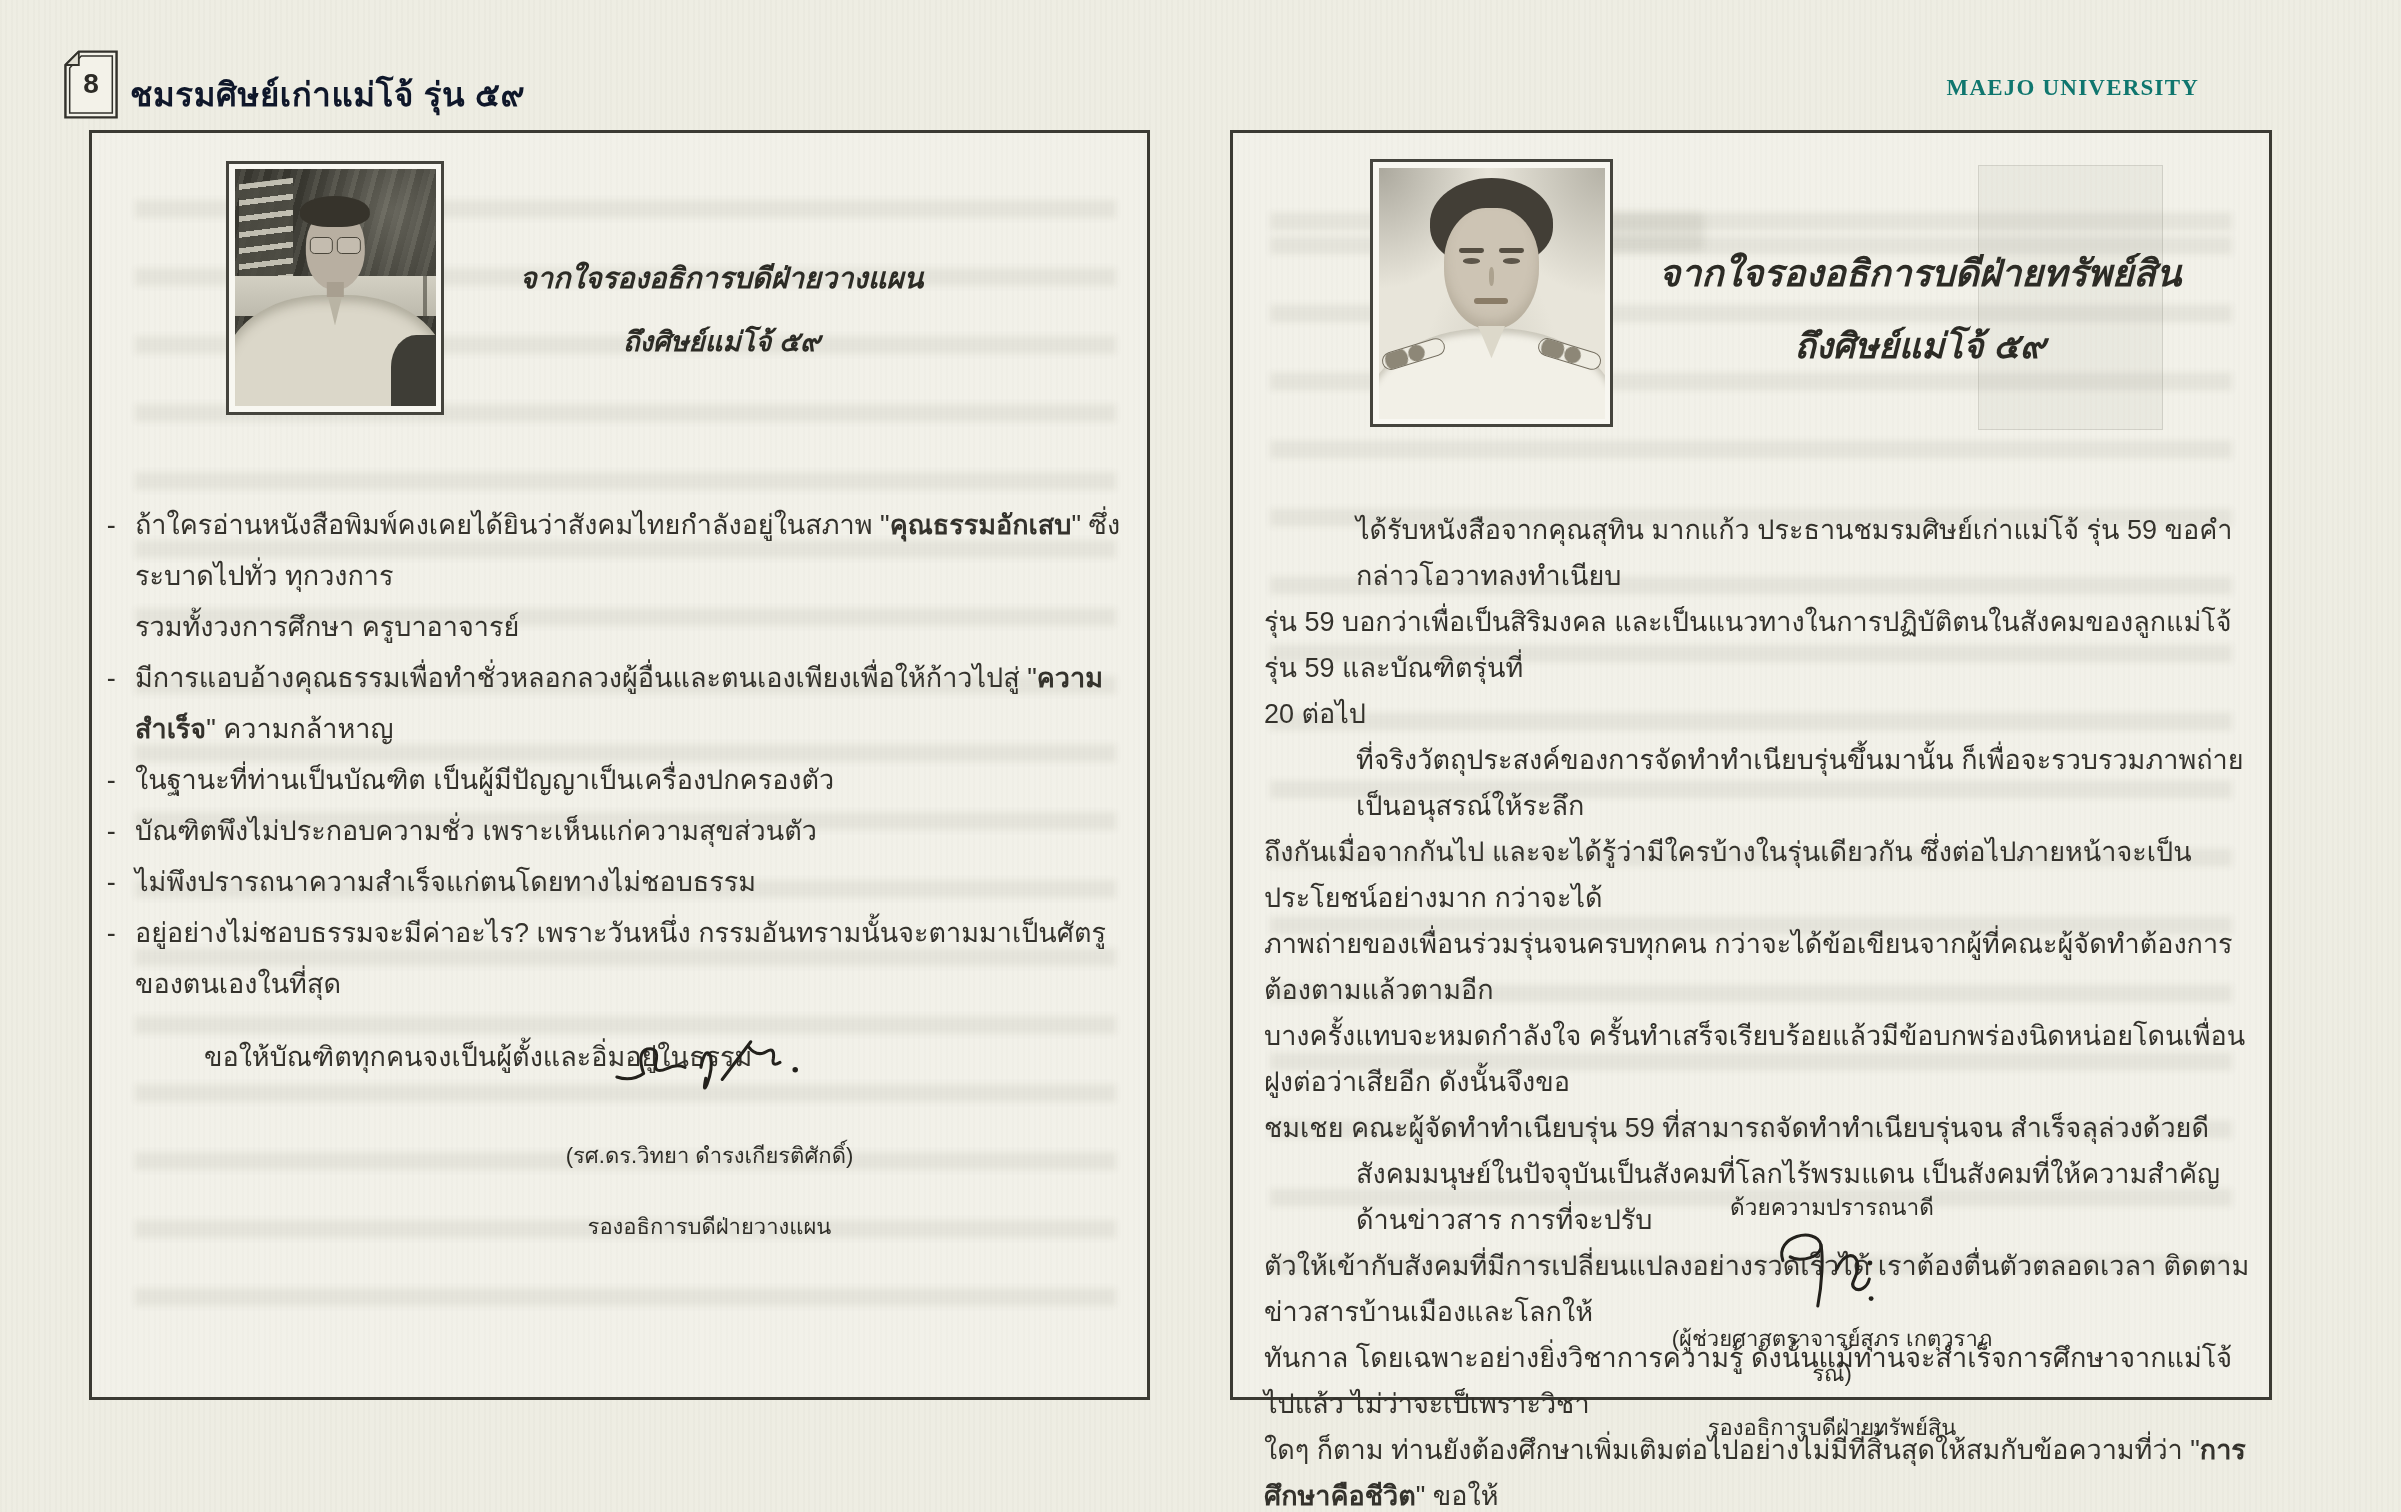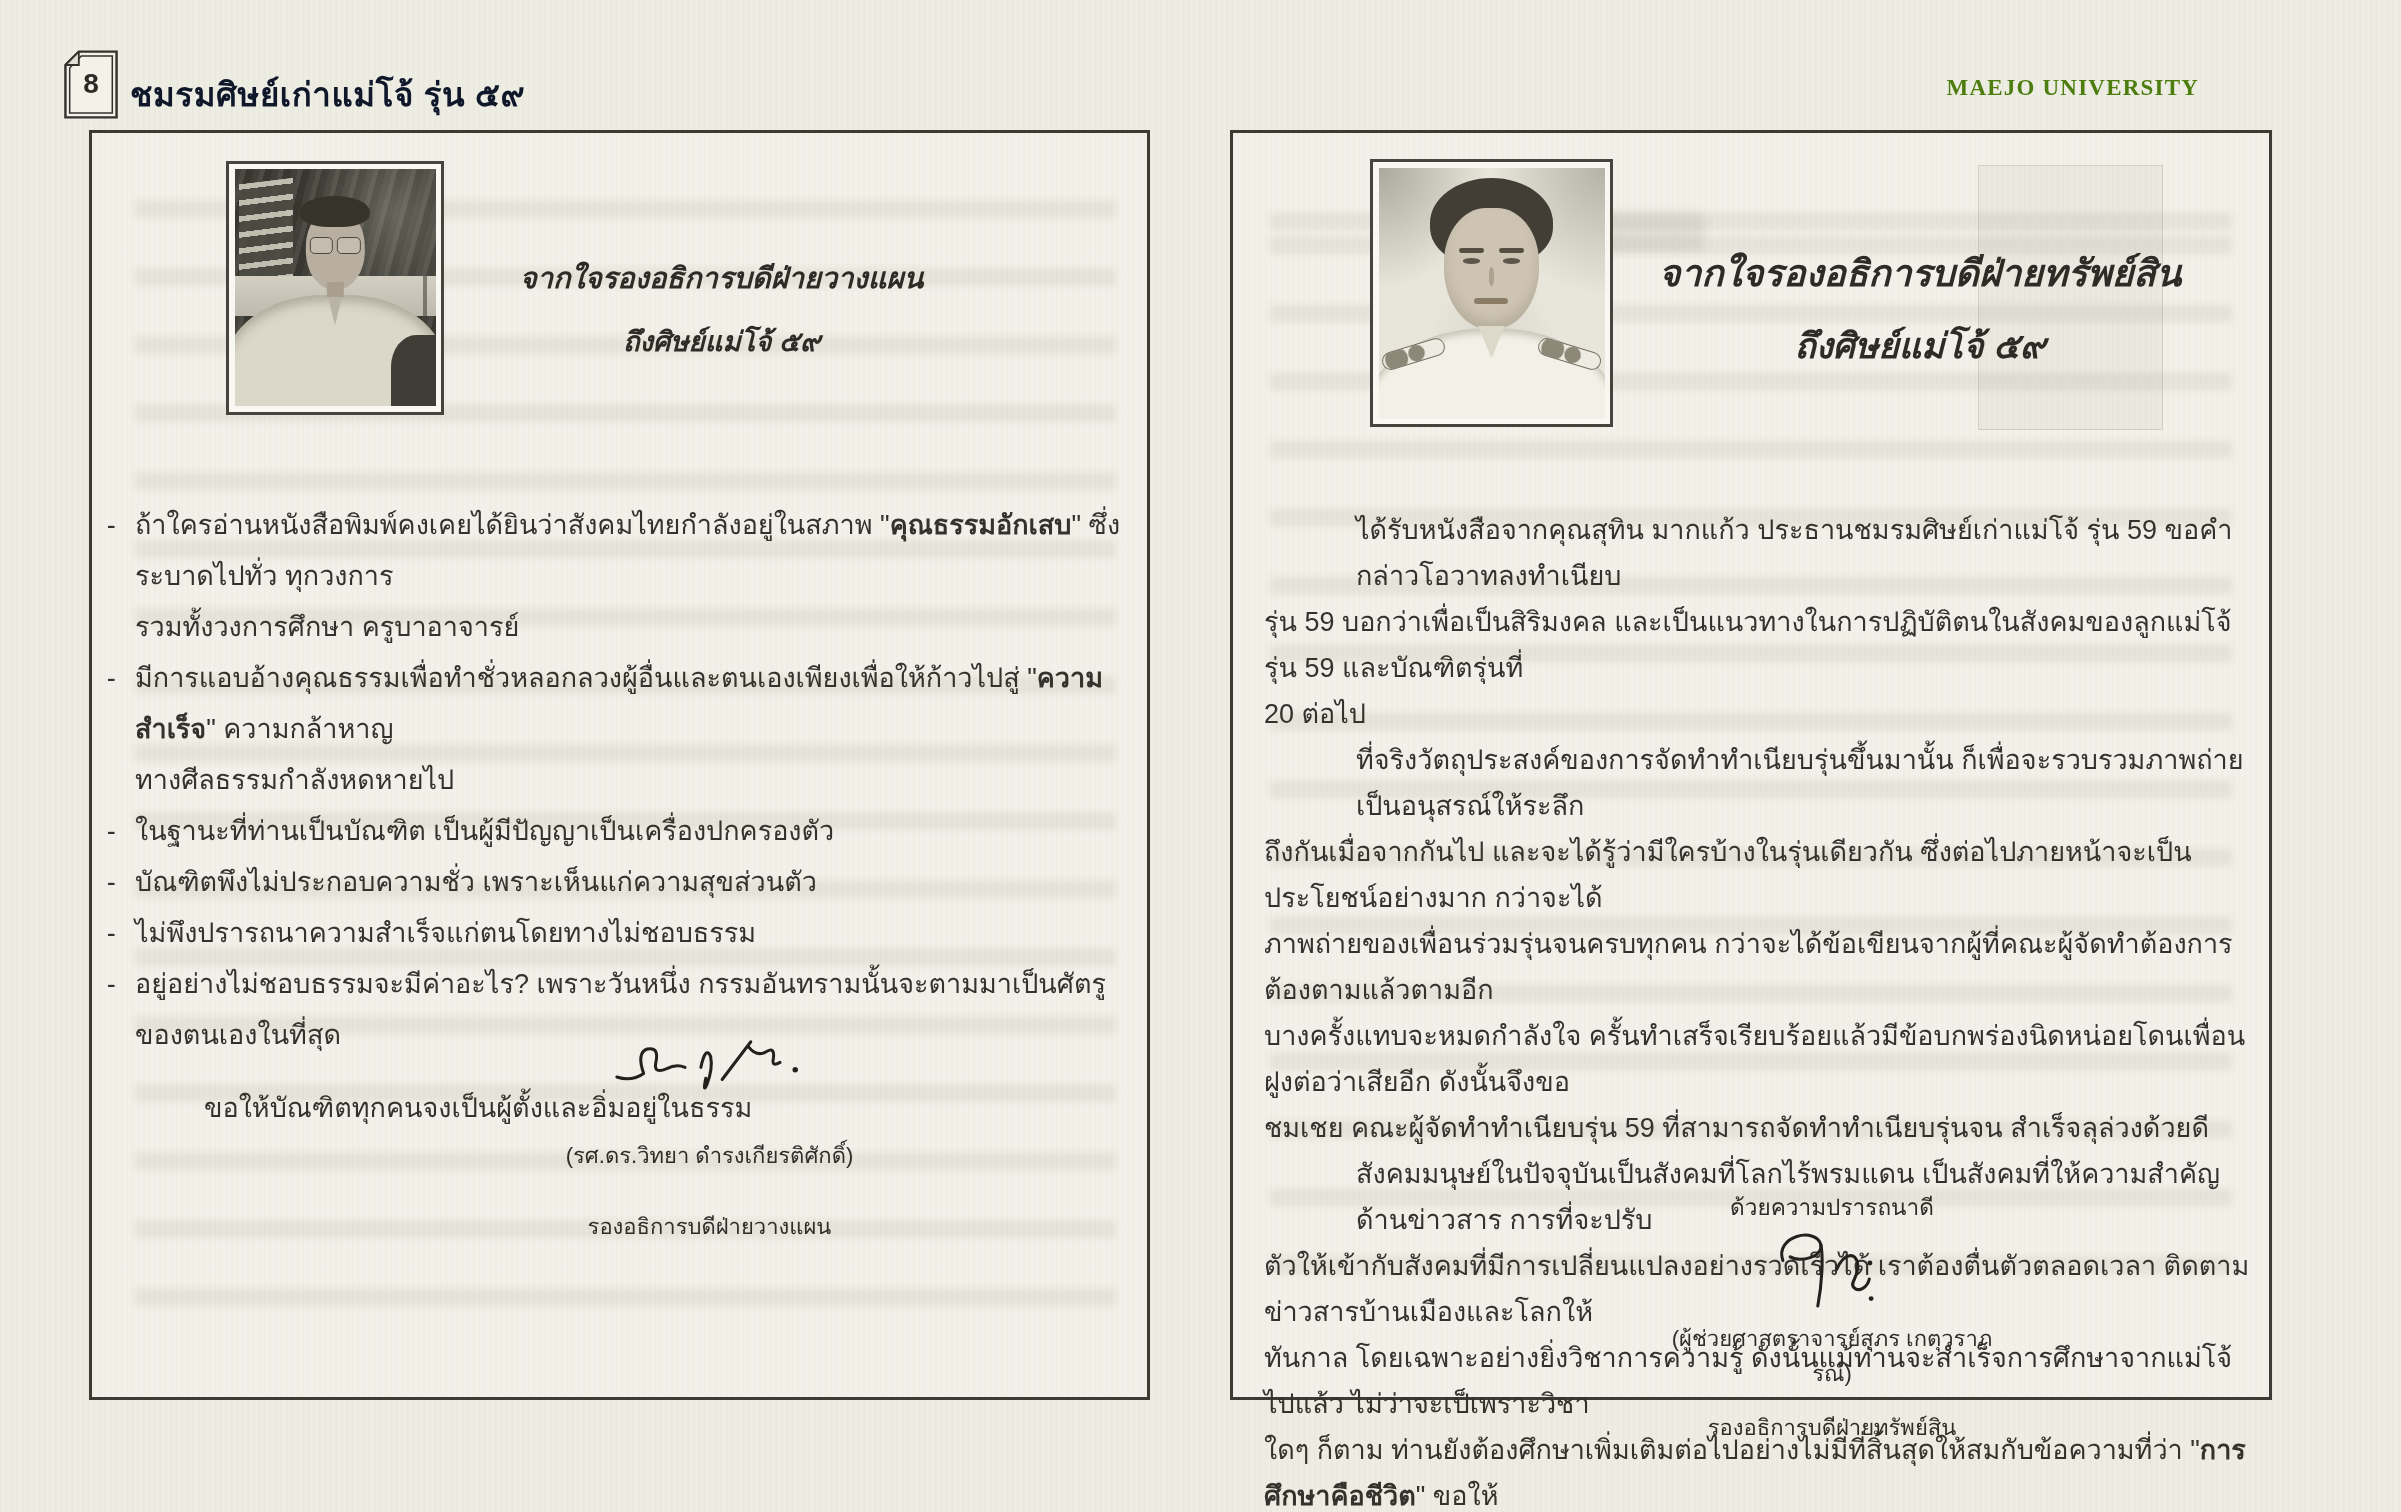--- a/index.html
+++ b/index.html
@@ -12,21 +12,21 @@
     color:#34322c;
   }
   .abs{position:absolute;}
 
   
   .page-icon{left:63px;top:49px;width:56px;height:71px;}
   .page-icon svg{width:100%;height:100%;}
   .page-num{left:63px;top:68px;width:56px;text-align:center;font-size:28px;font-weight:700;color:#2c2b26;}
   .header-title{left:130px;top:68px;font-size:33px;font-weight:700;letter-spacing:0.6px;color:#0f172a;}
   .university{right:202px;top:75px;font-size:23px;font-weight:700;letter-spacing:1.2px;
-    font-family:"Liberation Serif","DejaVu Serif",serif;color:#4d7c0f;}
+    font-family:"Liberation Serif","DejaVu Serif",serif;color:#0f766e;}
 
   
   .panel{border:3.1px solid #3b3a33;box-sizing:border-box;background:rgba(255,255,252,0.25);}
   .panel-left{left:89px;top:130px;width:1061px;height:1270px;}
   .panel-right{left:1230px;top:130px;width:1042px;height:1270px;}
 
   .ghost{pointer-events:none;filter:blur(3.1px);opacity:.8;
     background:repeating-linear-gradient(180deg, rgba(118,115,101,.13) 0 18.3px, transparent 18.3px 68px);}
   .ghost-a{left:43px;top:67px;right:31px;bottom:86px;}
   .ghost-b{left:37px;top:79px;right:37px;bottom:73px;background-position:0 24.4px;}
@@ -162,21 +162,20 @@
 
   <div class="abs ptitle ptitle-left">
     <div class="t1">จากใจรองอธิการบดีฝ่ายวางแผน</div>
     <div class="t2">ถึงศิษย์แม่โจ้ ๕๙</div>
   </div>
 
   <div class="abs textblock" id="left-body">
       <div class="line bullet"><span class="dash">-</span><span>ถ้าใครอ่านหนังสือพิมพ์คงเคยได้ยินว่าสังคมไทยกำลังอยู่ในสภาพ "</span><span class="bold">คุณธรรมอักเสบ</span><span>" ซึ่งระบาดไปทั่ว ทุกวงการ</span></div>
       <div class="line cont"><span>รวมทั้งวงการศึกษา ครูบาอาจารย์</span></div>
       <div class="line bullet"><span class="dash">-</span><span>มีการแอบอ้างคุณธรรมเพื่อทำชั่วหลอกลวงผู้อื่นและตนเองเพียงเพื่อให้ก้าวไปสู่ "</span><span class="bold">ความสำเร็จ</span><span>" ความกล้าหาญ</span></div>
-      <div class="line cont"><span>ทางศีลธรรมกำลังหดหายไป</span></div>
       <div class="line bullet"><span class="dash">-</span><span>ในฐานะที่ท่านเป็นบัณฑิต เป็นผู้มีปัญญาเป็นเครื่องปกครองตัว</span></div>
       <div class="line bullet"><span class="dash">-</span><span>บัณฑิตพึงไม่ประกอบความชั่ว เพราะเห็นแก่ความสุขส่วนตัว</span></div>
       <div class="line bullet"><span class="dash">-</span><span>ไม่พึงปรารถนาความสำเร็จแก่ตนโดยทางไม่ชอบธรรม</span></div>
       <div class="line bullet"><span class="dash">-</span><span>อยู่อย่างไม่ชอบธรรมจะมีค่าอะไร? เพราะวันหนึ่ง กรรมอันทรามนั้นจะตามมาเป็นศัตรูของตนเองในที่สุด</span></div>
       <div class="line close"><span>ขอให้บัณฑิตทุกคนจงเป็นผู้ตั้งและอิ่มอยู่ในธรรม</span></div>
     </div>
 
   <div class="abs signcol signcol-left">
     <svg class="sig-svg" width="202" height="70" viewBox="0 0 330 115">
       <g fill="none" stroke="#23211c" stroke-width="5" stroke-linecap="round" stroke-linejoin="round">

